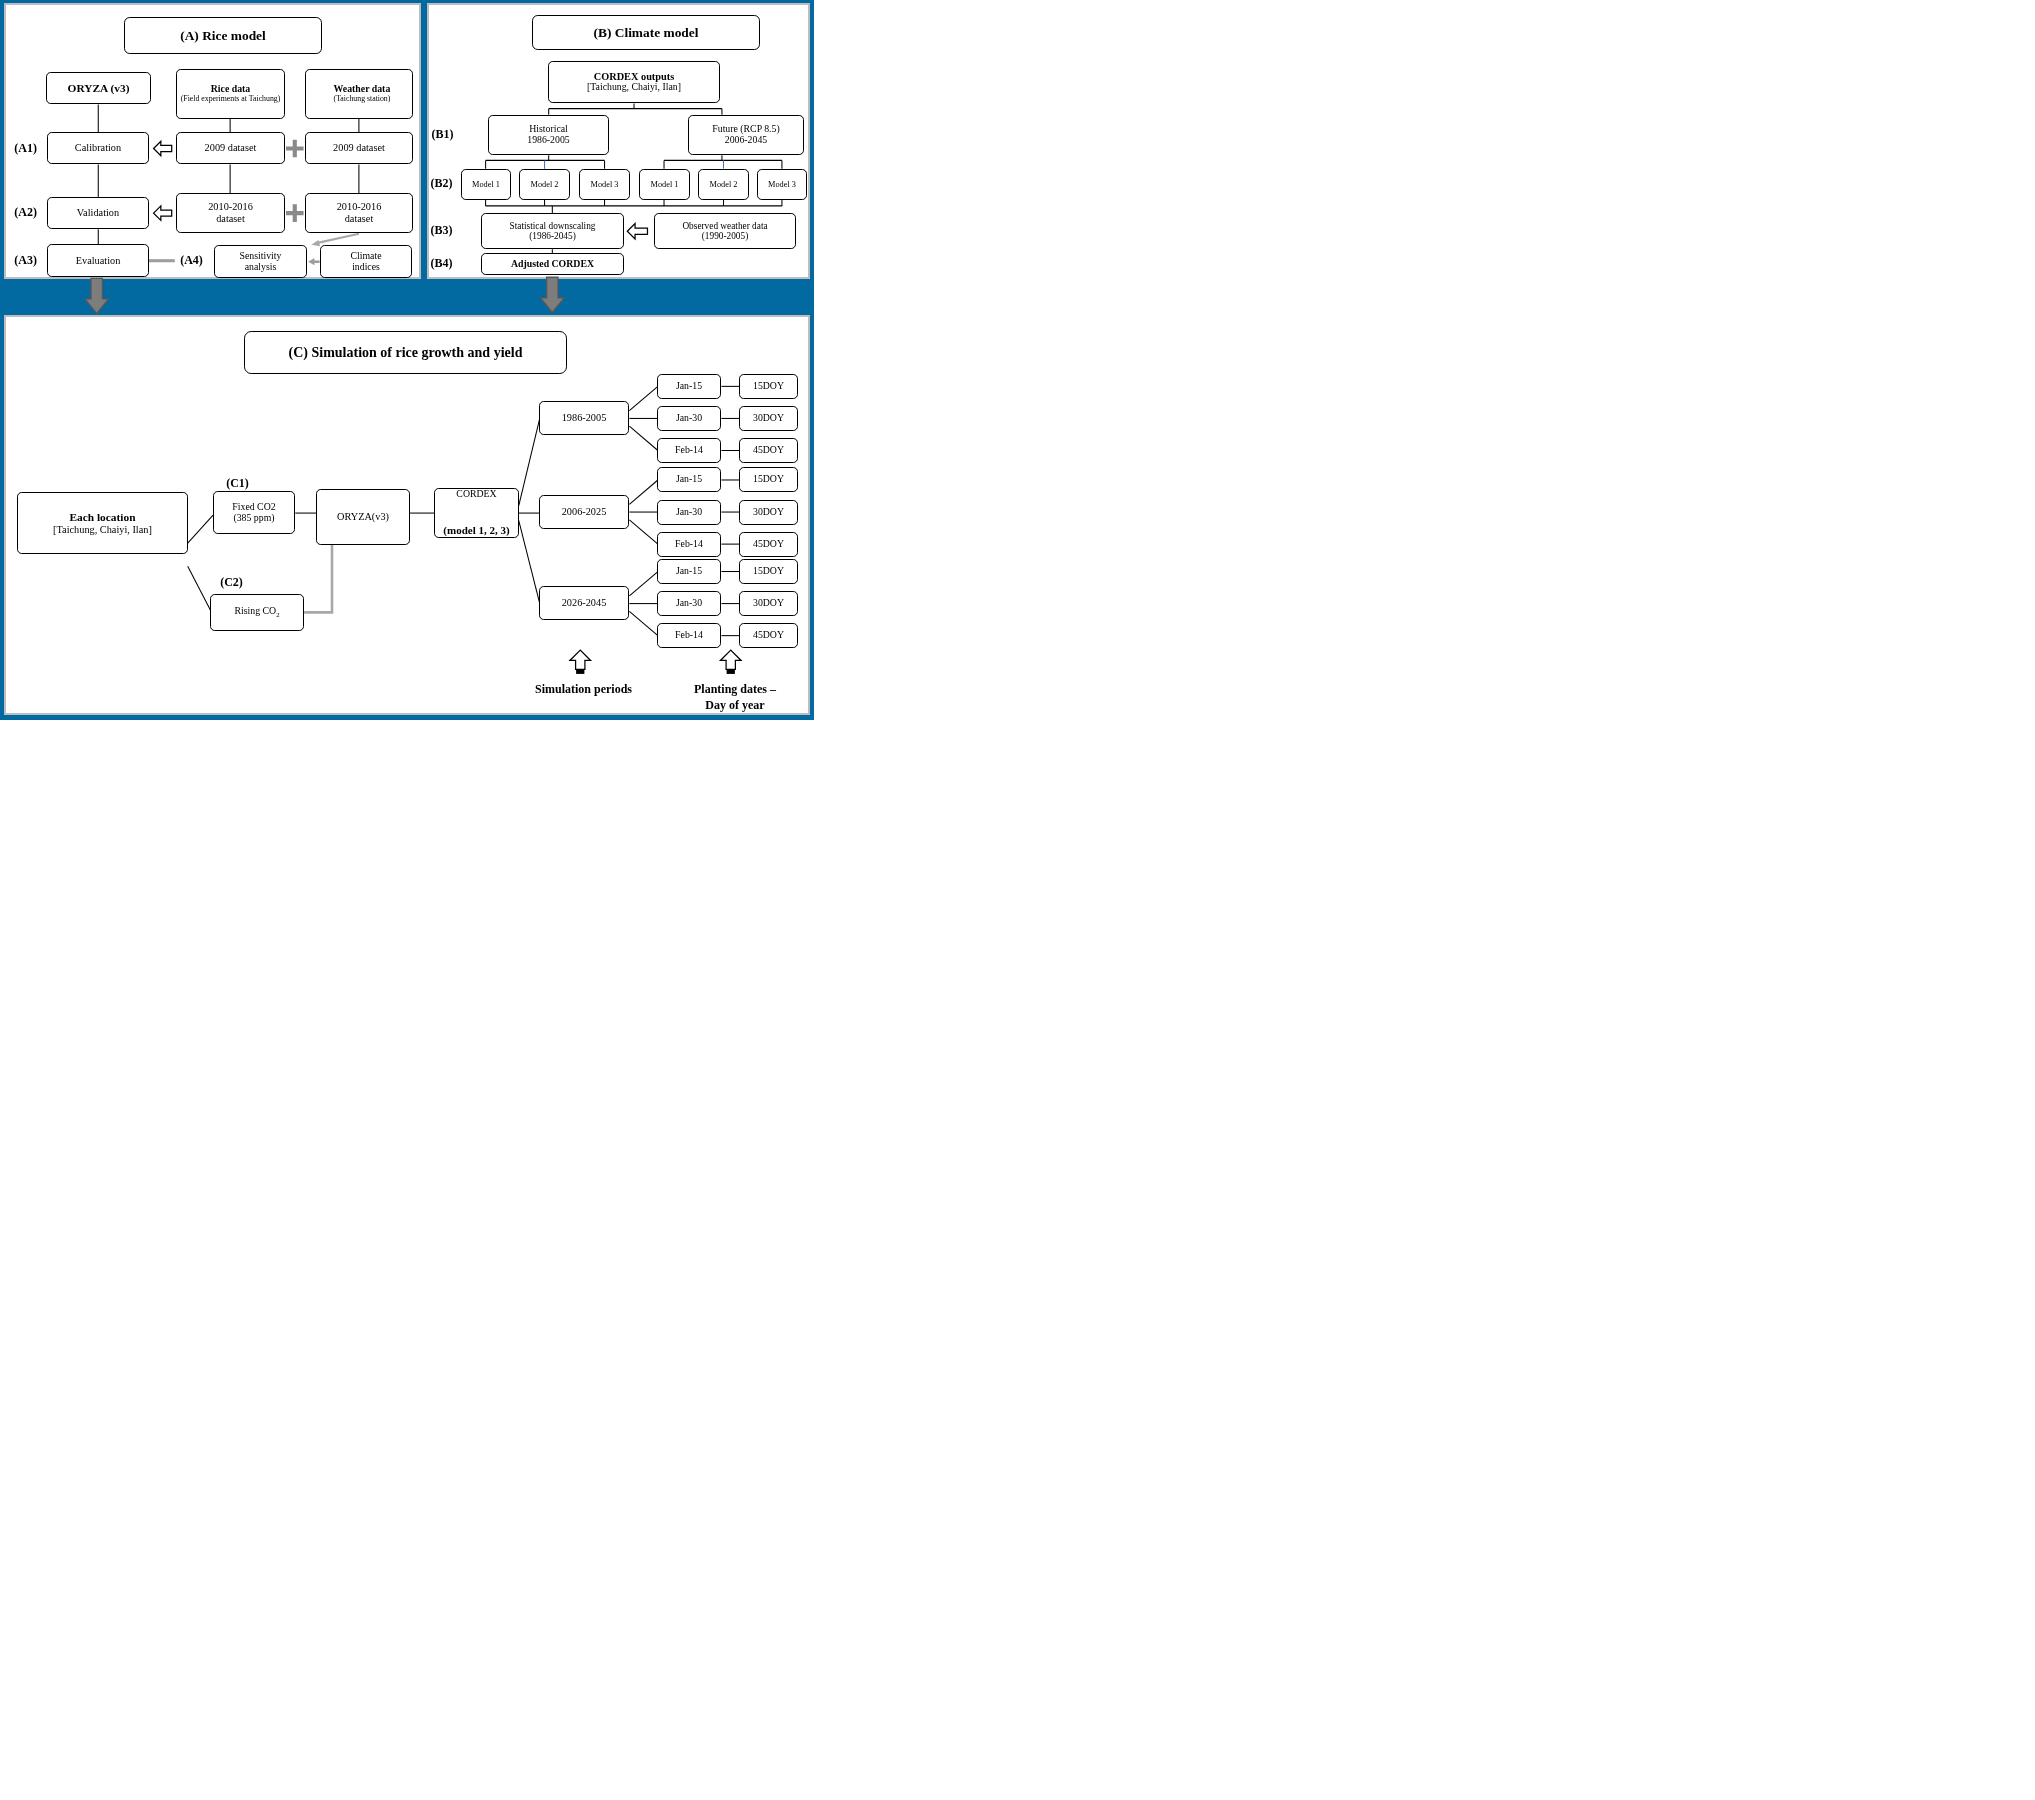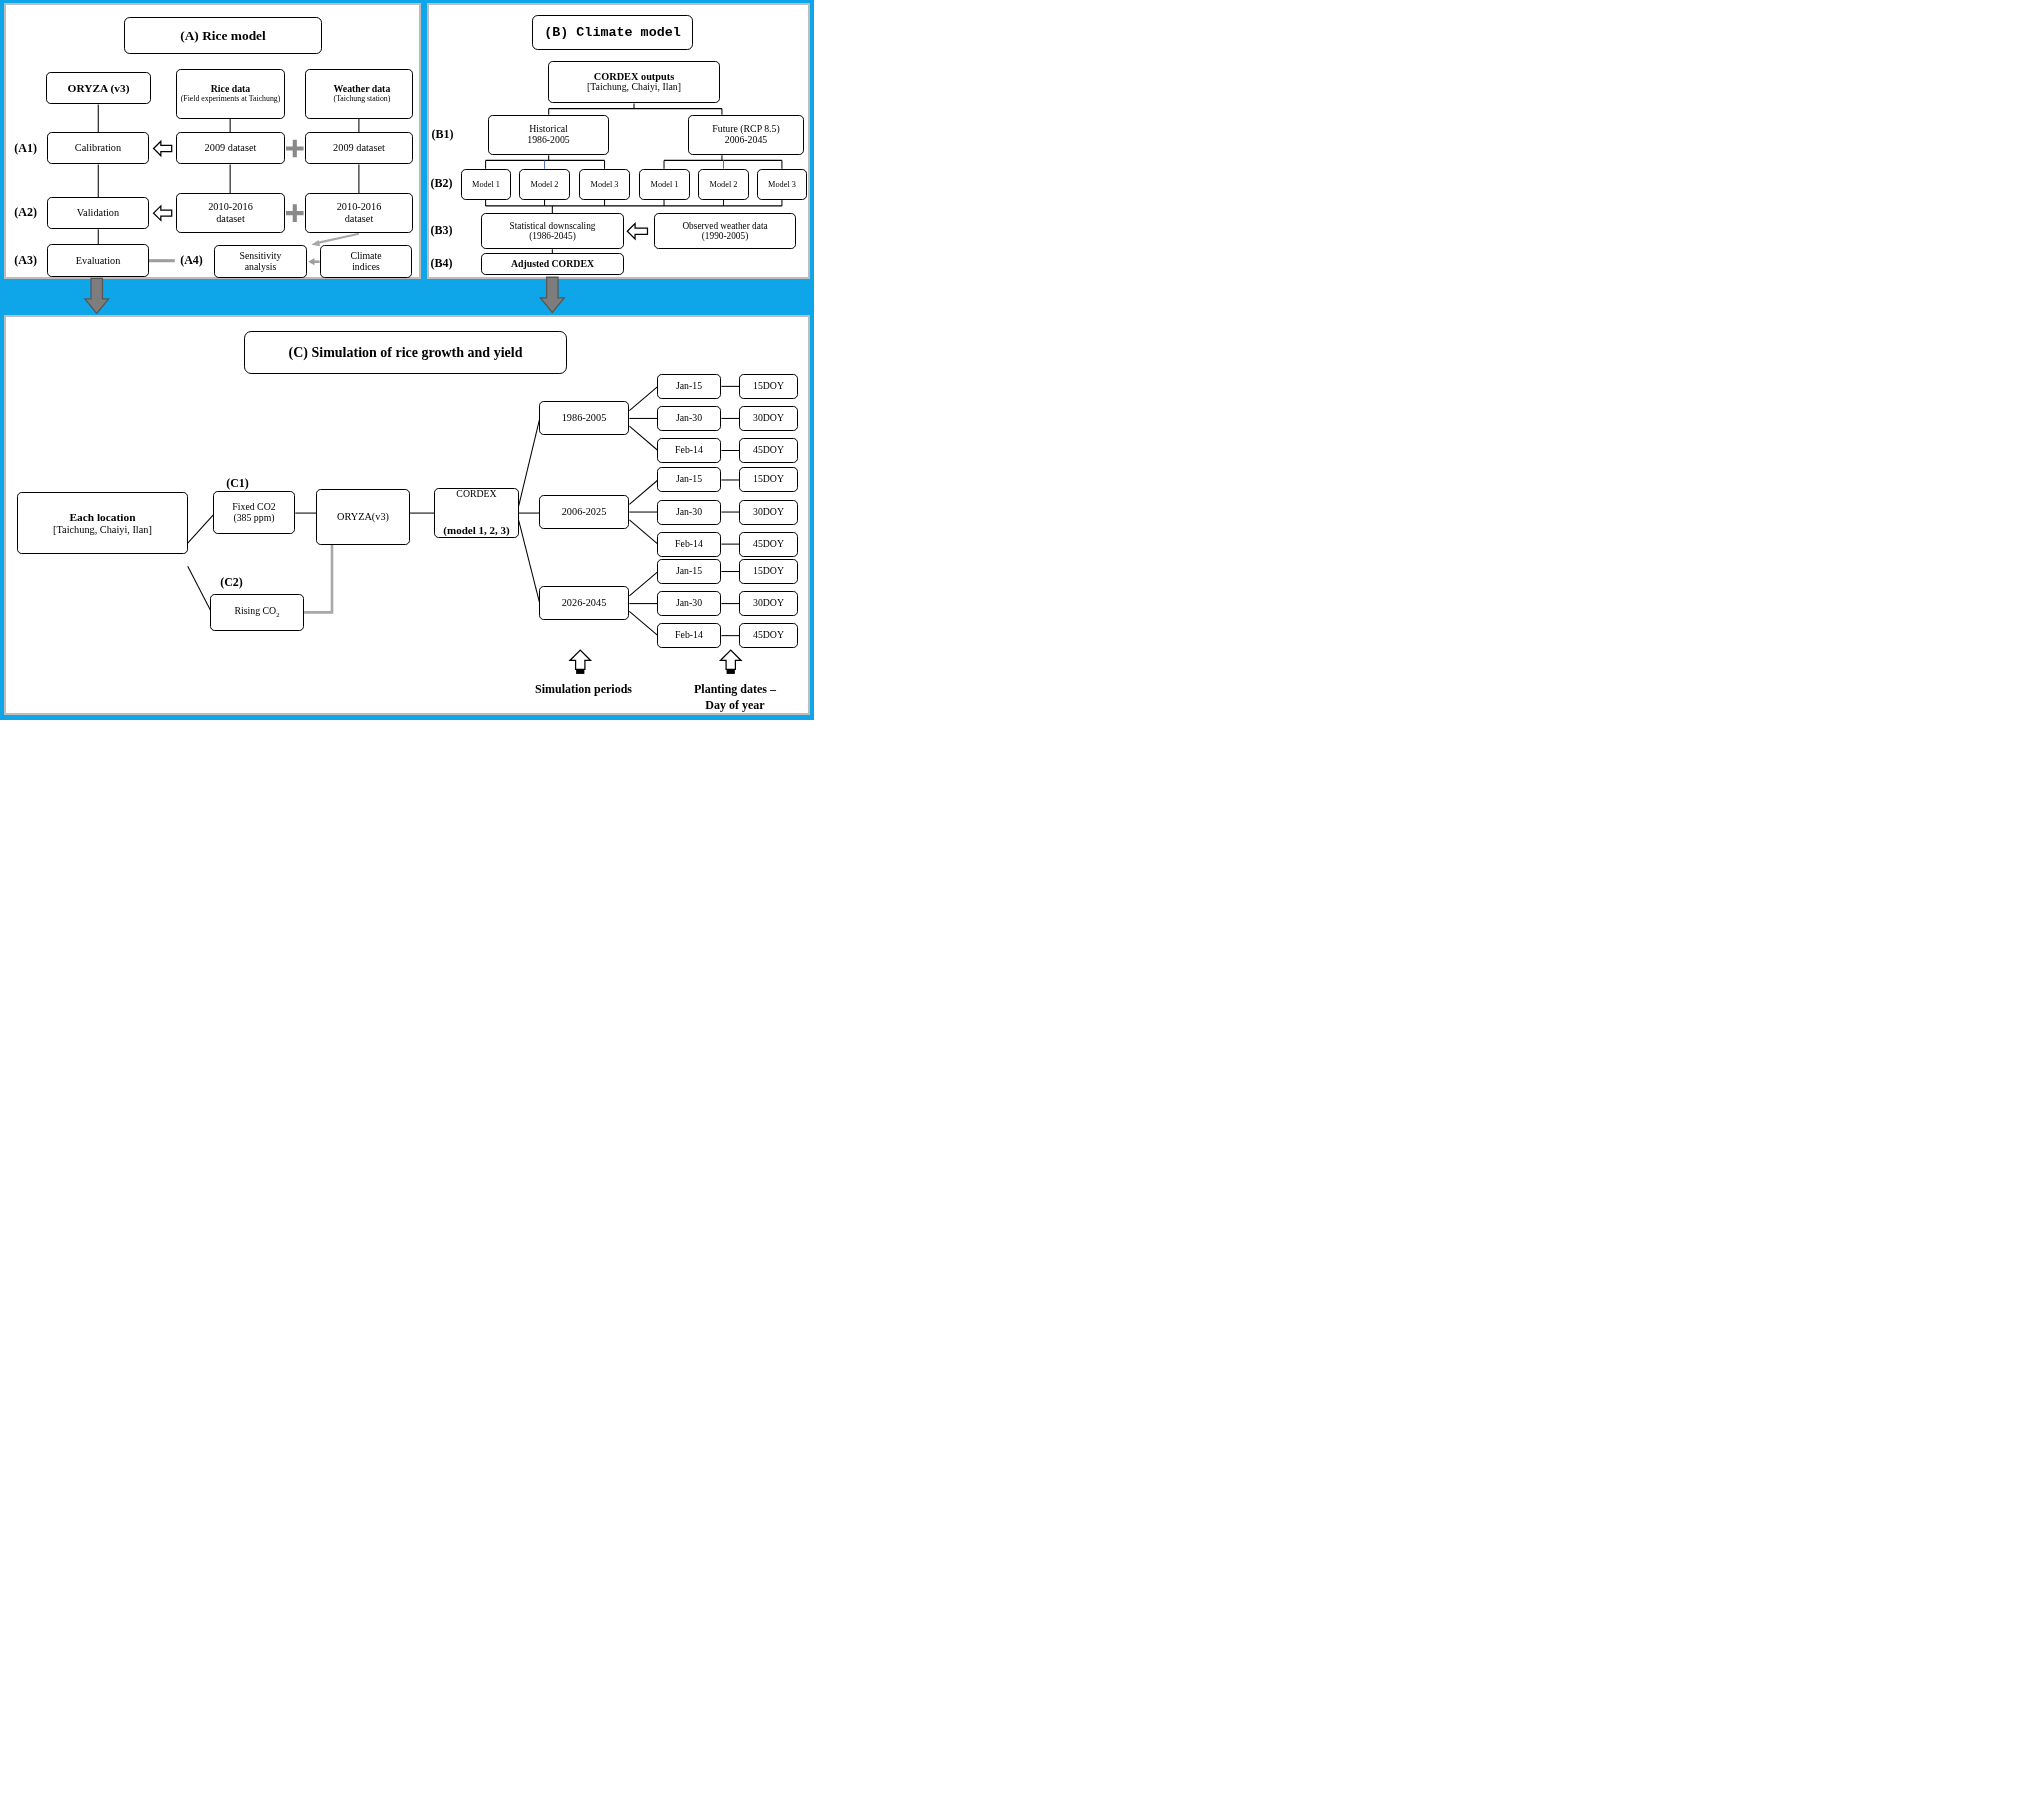--- a/index.html
+++ b/index.html
@@ -1,16 +1,16 @@
 <!DOCTYPE html>
 <html style="font-size:8.3px"><head>
 <meta charset="utf-8">
 <style>
   html,body{margin:0;padding:0;background:#ffffff;}
-  .page{position:relative;width:814px;height:720px;background:#0ea5e9;
+  .page{position:relative;width:814px;height:720px;background:#0369a1;
         font-family:"Liberation Serif","DejaVu Serif",serif;color:#000;overflow:hidden;}
   .panel{position:absolute;background:#fff;border:2.1px solid #bdbdbd;box-sizing:border-box;z-index:0;}
   .overlay{position:absolute;left:0;top:0;z-index:1;pointer-events:none;}
   .box{position:absolute;background:#fff;border:1px solid #000;border-radius:4.7px;
        display:flex;flex-direction:column;align-items:center;justify-content:center;
        text-align:center;line-height:1.12;z-index:2;box-sizing:border-box;padding:1px 2.1px;}
   .thick{border-width:1.6px;border-radius:5.7px;}
   .thin{border-width:1px;}
   .lbl{position:absolute;font-weight:bold;z-index:2;text-align:center;display:flex;
        align-items:center;justify-content:center;}
@@ -208,21 +208,21 @@
   </div>
   <div class="box fs19" style="left:214px;top:245px;width:93px;height:33px;">
     <span>Sensitivity</span>
     <span>analysis</span>
   </div>
   <div class="box fs19" style="left:320px;top:245px;width:92px;height:33px;">
     <span>Climate</span>
     <span>indices</span>
   </div>
 
-  <div class="box thick fs26 b" style="left:532px;top:14.5px;width:161px;height:35px;font-family:Liberation Mono, monospace;">
+  <div class="box thick fs26 b" style="left:532px;top:14.5px;width:228px;height:35px;">
     <span>(B) Climate model</span>
   </div>
   <div class="box" style="left:548px;top:61px;width:172px;height:42px;">
     <span class="fs20 b">CORDEX outputs</span>
     <span class="fs19">[Taichung, Chaiyi, Ilan]</span>
   </div>
   <div class="lbl fs23" style="left:425px;top:127px;width:35px;height:15.5px;">
     <span>(B1)</span>
   </div>
   <div class="box fs19" style="left:488px;top:115px;width:121px;height:40px;">

